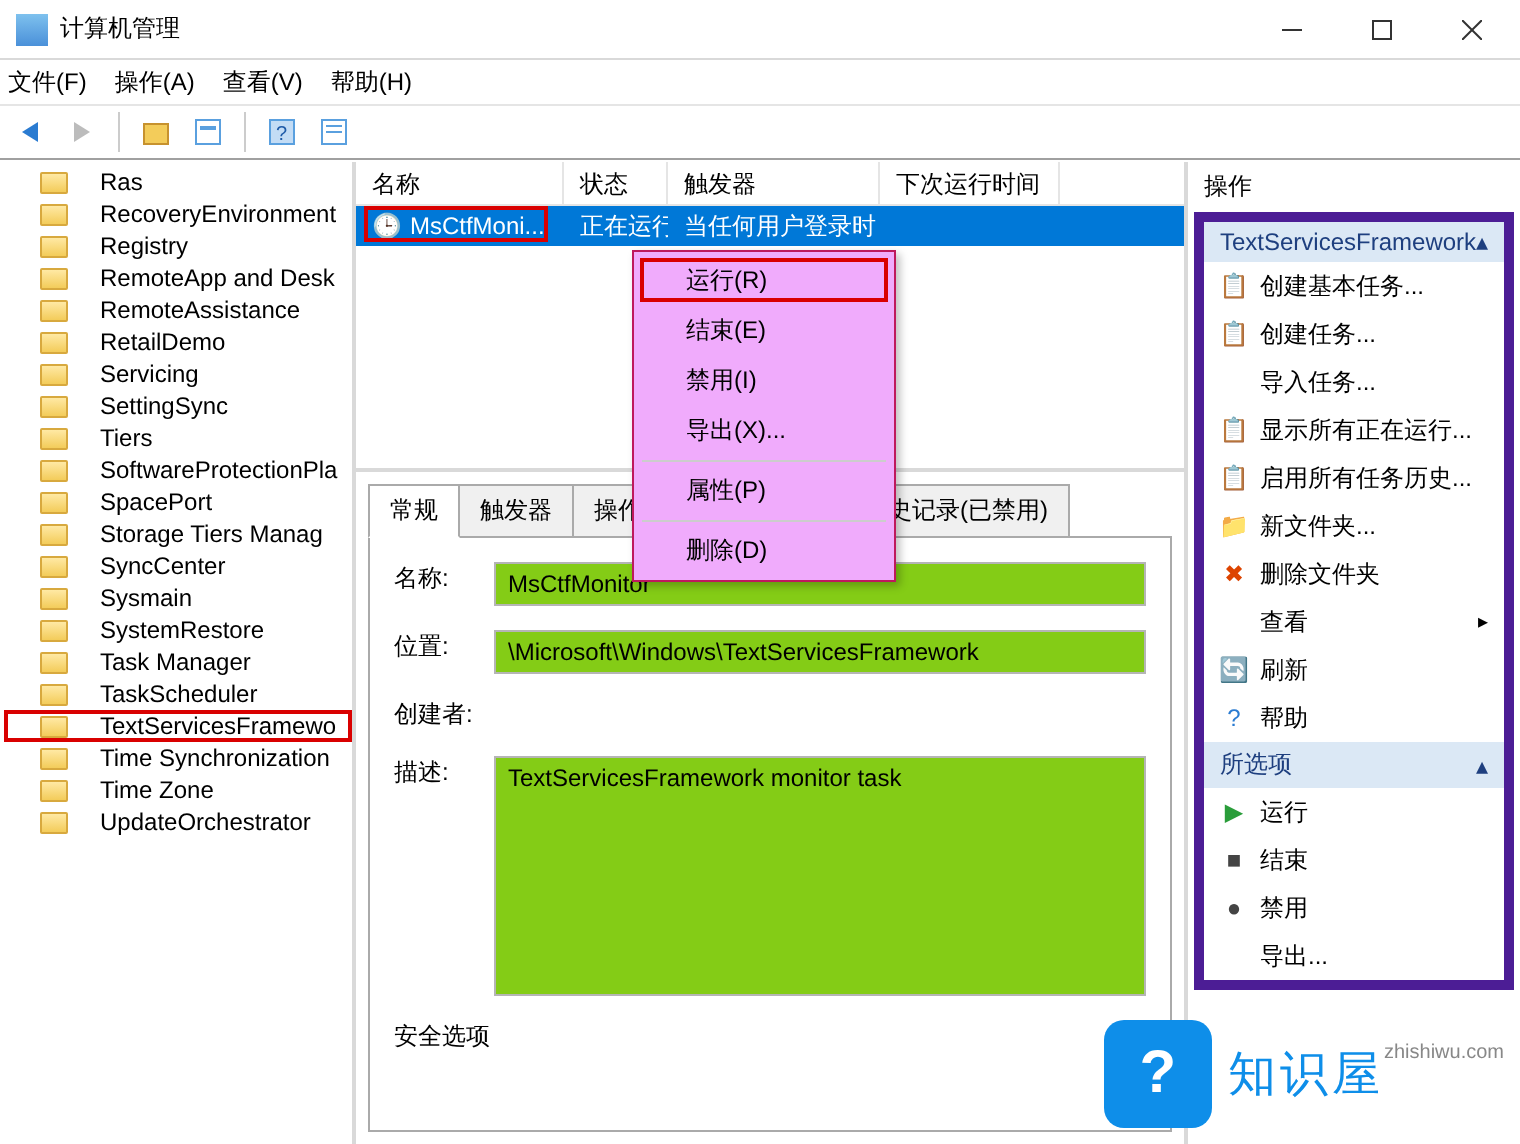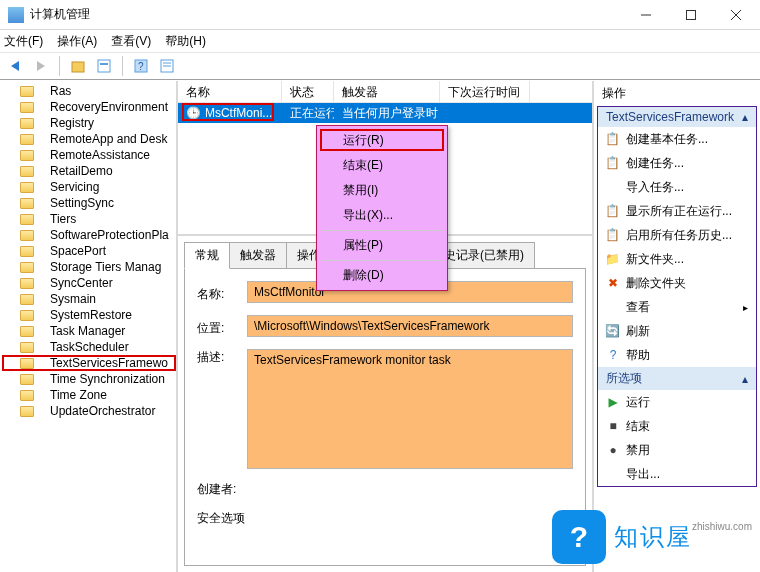--- a/index.html
+++ b/index.html
@@ -28,28 +28,28 @@
 .col.c3 { width: 106px; }
 .col.c4 { width: 90px; }
 .row { height: 20px; display: flex; align-items: center; background: #0078d7; color: #fff; }
 .row .cell { padding: 0 8px; overflow: hidden; white-space: nowrap; }
 .row-hl { position: absolute; border: 2px solid #d90000; top: 22px; left: 4px; width: 92px; height: 18px; pointer-events: none; }
 .task-details { flex: 1; padding: 6px; display: flex; flex-direction: column; }
 .tabs { display: flex; }
 .tab { padding: 4px 10px; border: 1px solid #aaa; background: #f0f0f0; margin-right: -1px; font-size: 12px; }
 .tab.active { background: #fff; border-bottom: 1px solid #fff; z-index: 1; }
 .tab-body { flex: 1; border: 1px solid #aaa; margin-top: -1px; padding: 12px 12px; background: #fff; }
-.form-row { display: flex; align-items: flex-end; margin-bottom: 12px; gap: 8px; }
+.form-row { display: flex; align-items: flex-start; margin-bottom: 12px; gap: 8px; }
 .form-row label { width: 42px; }
-.form-row .val { flex: 1; border: 1px solid #b5b5b5; padding: 3px 6px; background: #fdba74; font-size: 12px; height: 22px; overflow: hidden; white-space: nowrap; }
+.form-row .val { flex: 1; border: 1px solid #b5b5b5; padding: 3px 6px; background: #84cc16; font-size: 12px; height: 22px; overflow: hidden; white-space: nowrap; }
 .form-row .val.tall { height: 120px; white-space: normal; }
 .sec-title { margin-top: 8px; font-size: 12px; }
 .actions { width: 166px; background: #fff; }
 .actions-hdr { padding: 4px 8px; font-size: 12px; }
-.actions-box { border: 1px solid #4c1d95; margin: 0 3px; }
+.actions-box { border: 5px solid #4c1d95; margin: 0 3px; }
 .actions-section { background: #dbe8f5; color: #1e3f7f; padding: 3px 8px; display: flex; align-items: center; }
 .actions-section .chev { margin-left: auto; }
 .action-item { display: flex; align-items: center; gap: 6px; padding: 3px 8px; height: 24px; }
 .ai-icon { width: 14px; height: 14px; display: flex; align-items: center; justify-content: center; }
 .context-menu { position: absolute; top: 125px; left: 316px; width: 132px; background: #f0abfc; border: 1px solid #be185d; box-shadow: 2px 2px 4px rgba(0,0,0,.25); padding: 2px; z-index: 30; }
 .cm-item { padding: 4px 24px; font-size: 12px; }
 .cm-sep { height: 1px; background: #ccc; margin: 2px 2px; }
 .cm-hl { position: absolute; border: 2px solid #d90000; top: 3px; left: 3px; right: 3px; height: 22px; }
 .watermark { position: absolute; right: 8px; bottom: 8px; display: flex; align-items: center; gap: 8px; z-index: 50; }
 .wm-badge { width: 54px; height: 54px; background: #0e8ee9; border-radius: 10px; display: flex; align-items: center; justify-content: center; color: #fff; font-size: 30px; font-weight: bold; }
@@ -248,26 +248,26 @@
       </div>
       <div class="tab-body">
         <div class="form-row">
             <label>名称:</label>
             <div class="val">MsCtfMonitor</div>
           </div>
         <div class="form-row">
             <label>位置:</label>
             <div class="val">\Microsoft\Windows\TextServicesFramework</div>
           </div>
+        <div class="form-row">
+            <label>创建者:</label>
+          </div>
         <div class="form-row" style="align-items:flex-start">
             <label>描述:</label>
             <div class="val tall">TextServicesFramework monitor task</div>
-          </div>
-        <div class="form-row">
-            <label>创建者:</label>
           </div>
         <div class="sec-title">安全选项</div>
       </div>
     </div>
   </div>
 
   <div class="actions">
     <div class="actions-hdr">操作</div>
     <div class="actions-box">
       <div class="actions-section">

